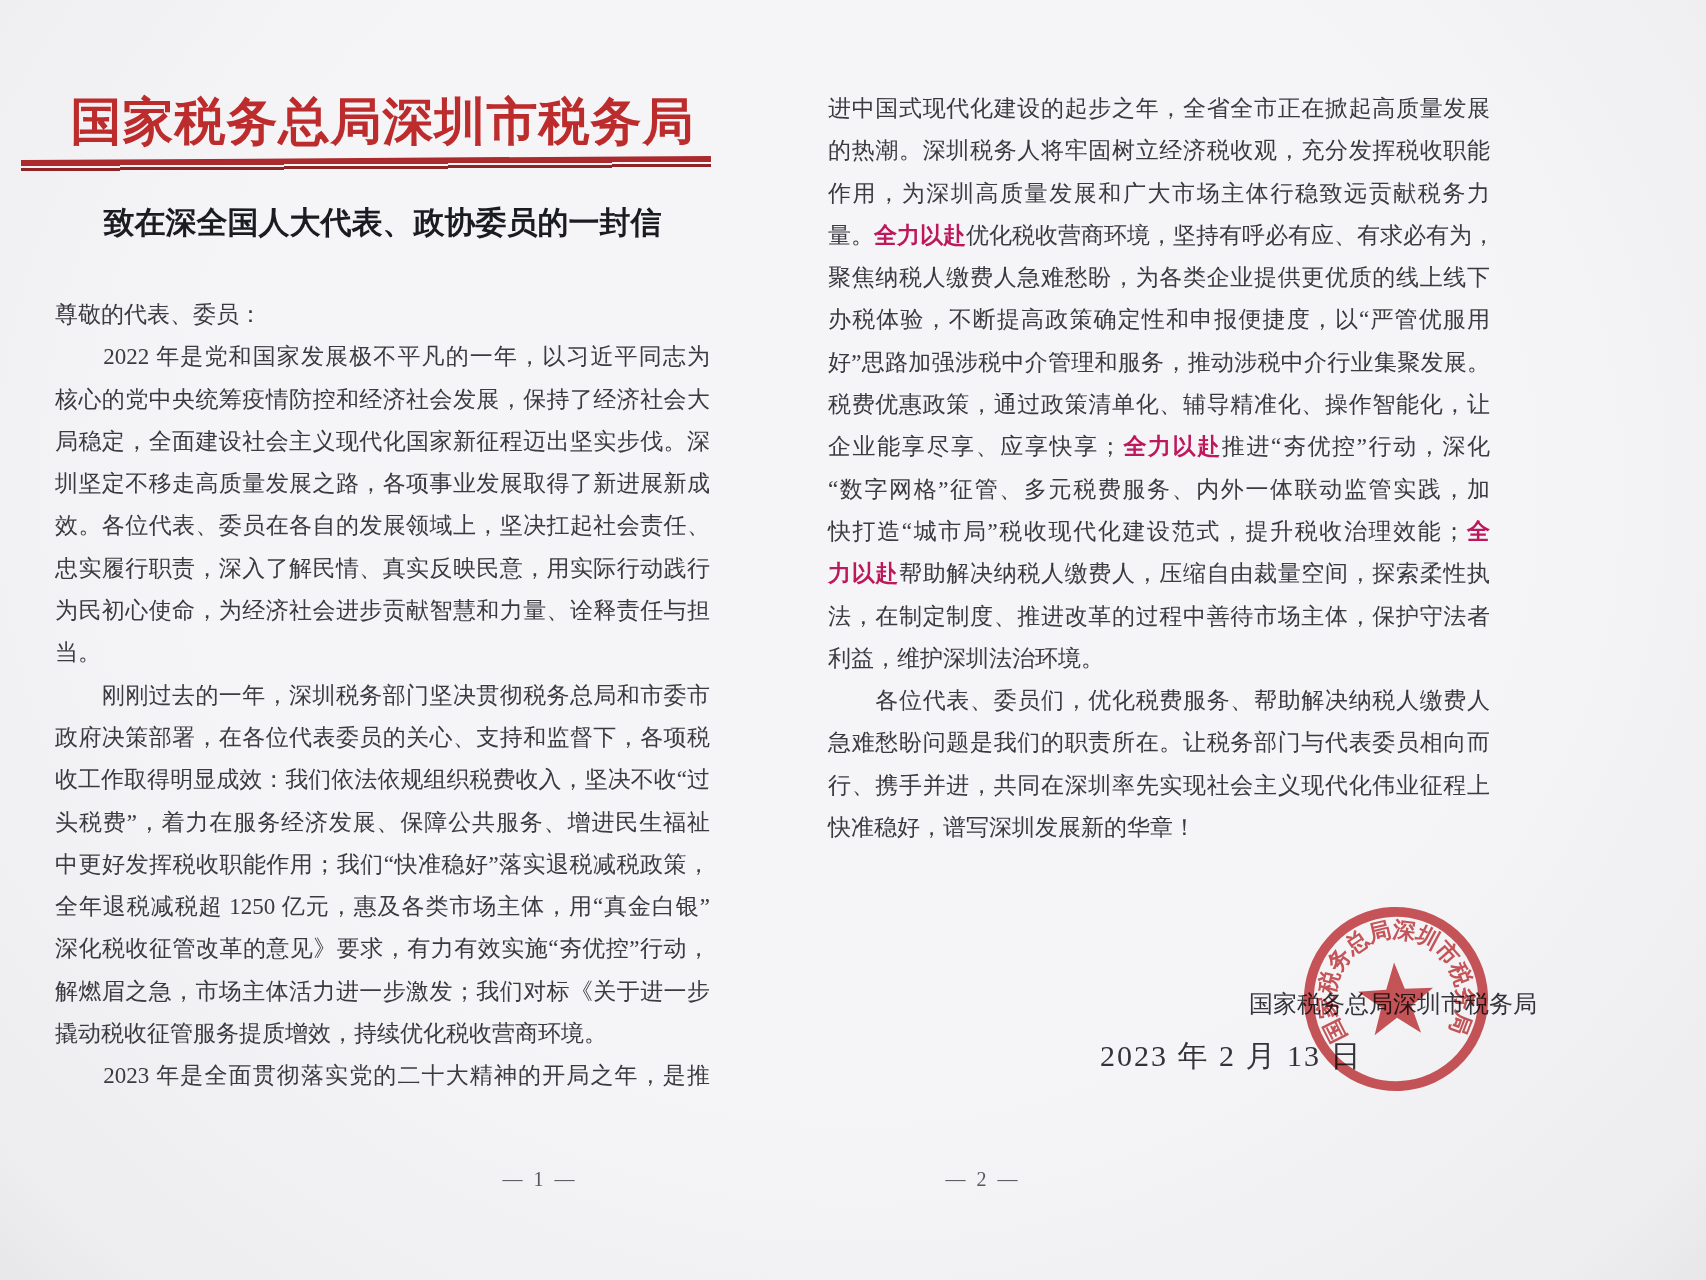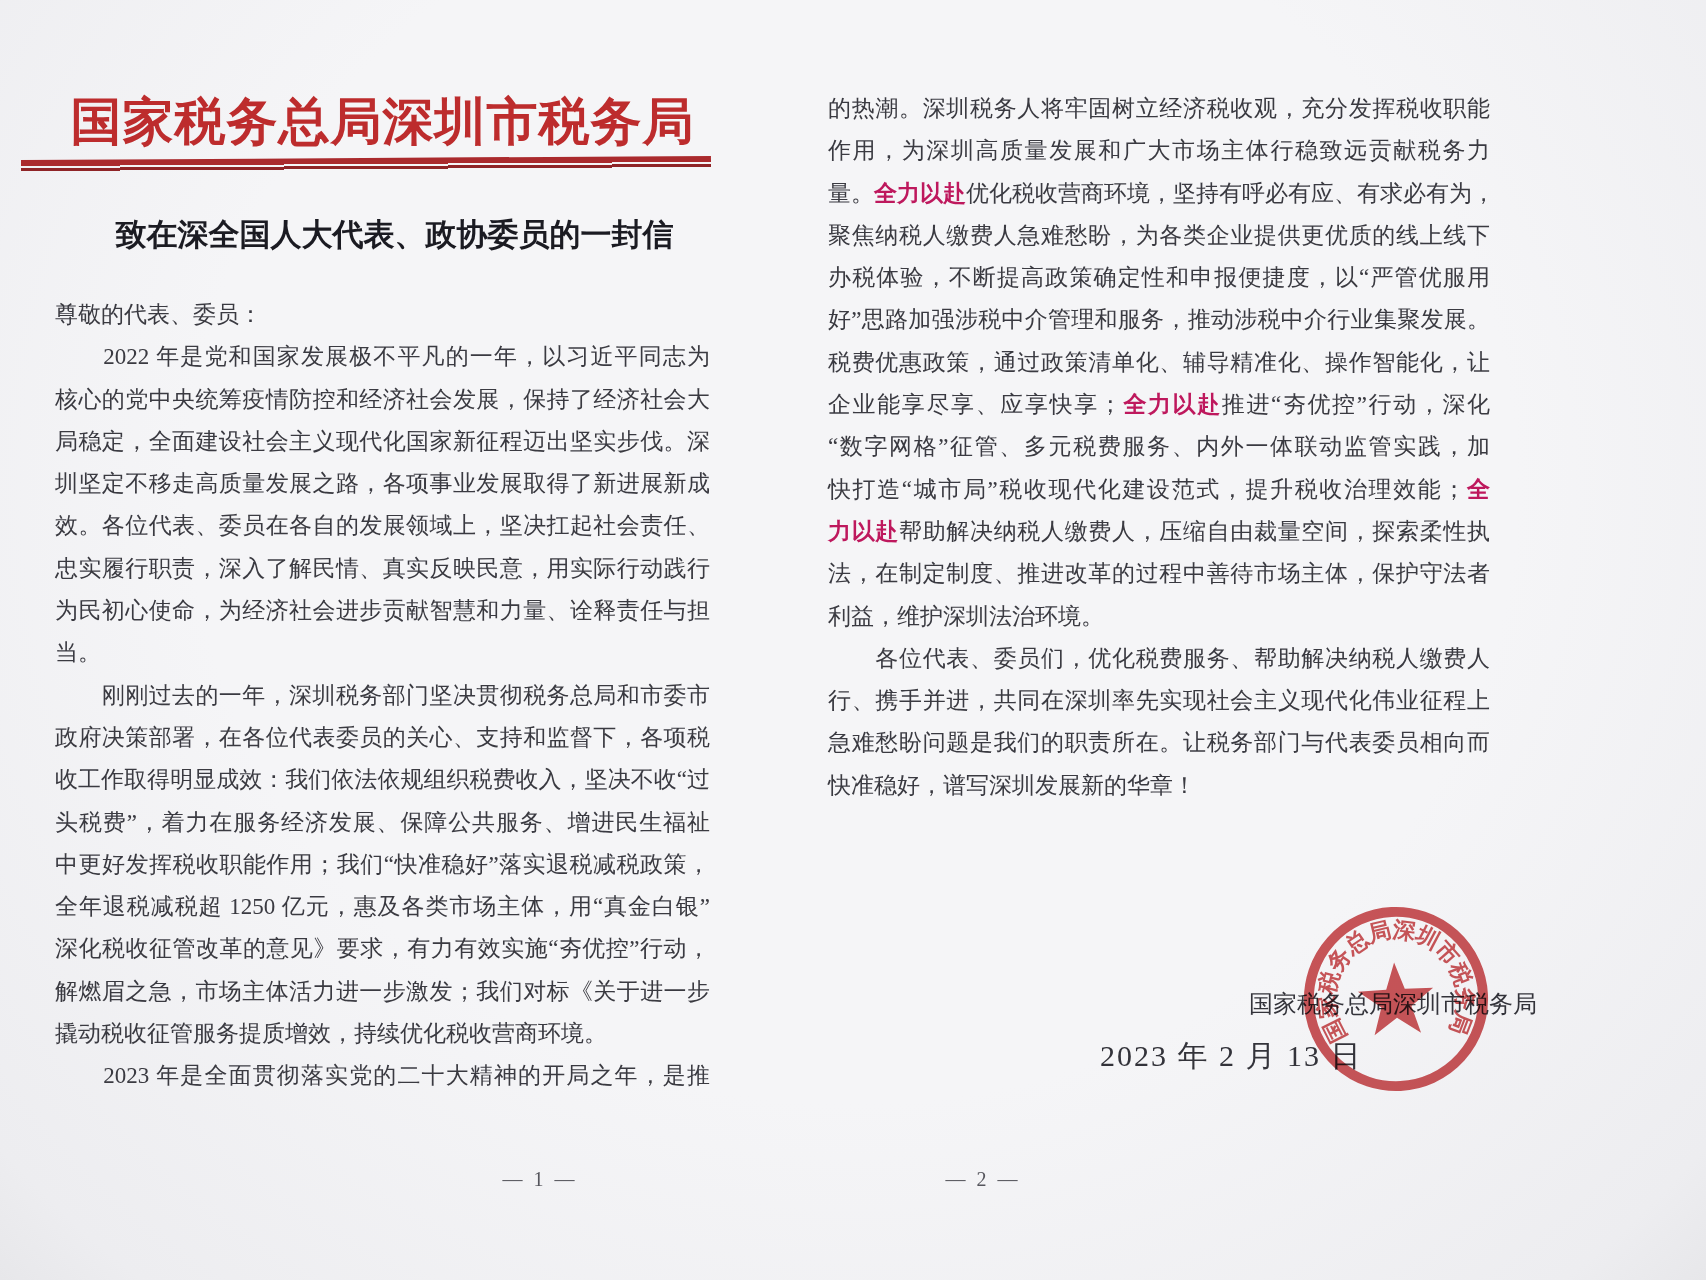--- a/index.html
+++ b/index.html
@@ -17,21 +17,21 @@
     position:absolute;top:0;left:0;width:100%;margin:0;
     font-size:51px;font-weight:900;color:#bd2c2d;text-align:center;
     letter-spacing:1px;white-space:nowrap;
   }
   .header-rule{
     position:absolute;top:70px;left:-34px;width:690px;height:12px;
     background:linear-gradient(#aa2a2d 0px,#aa2a2d 6px,rgba(0,0,0,0) 6px,rgba(0,0,0,0) 8px,#8f2427 8px,#8f2427 11px,rgba(0,0,0,0) 11px);
     transform:rotate(-0.35deg);
   }
   .letter-title{
-    position:absolute;top:114px;left:0;width:100%;margin:12px;
+    position:absolute;top:114px;left:0;width:100%;margin:0;
     font-size:31px;font-weight:700;color:#1b1b22;text-align:center;white-space:nowrap;
   }
   .body-text{position:absolute;left:0;font-size:23px;line-height:42.3px;color:#3a3a41;}
   #page1 .body-text{top:206px;width:655px;}
   #page2 .body-text{top:8px;width:662px;}
   .tline{
     text-align:justify;text-align-last:justify;white-space:nowrap;height:42.3px;
   }
   .tline.nj{text-align-last:left;}
   .tline .b{font-weight:700;color:#be185d;}
@@ -83,36 +83,37 @@
       <div class="tline">深化税收征管改革的意见》要求，有力有效实施“夯优控”行动，</div>
       <div class="tline">解燃眉之急，市场主体活力进一步激发；我们对标《关于进一步</div>
       <div class="tline nj">撬动税收征管服务提质增效，持续优化税收营商环境。</div>
       <div class="tline">　　2023 年是全面贯彻落实党的二十大精神的开局之年，是推</div>
     </div>
   <div class="pageno">— 1 —</div>
 </section>
 
 <section class="page" id="page2">
   <div class="body-text">
+      <div class="tline">进中国式现代化建设的起步之年，全省全市正在掀起高质量发展</div>
       <div class="tline">的热潮。深圳税务人将牢固树立经济税收观，充分发挥税收职能</div>
       <div class="tline">作用，为深圳高质量发展和广大市场主体行稳致远贡献税务力</div>
       <div class="tline"><span>量。</span><span class="b">全力以赴</span><span>优化税收营商环境，坚持有呼必有应、有求必有为，</span></div>
       <div class="tline">聚焦纳税人缴费人急难愁盼，为各类企业提供更优质的线上线下</div>
       <div class="tline">办税体验，不断提高政策确定性和申报便捷度，以“严管优服用</div>
       <div class="tline">好”思路加强涉税中介管理和服务，推动涉税中介行业集聚发展。</div>
       <div class="tline">税费优惠政策，通过政策清单化、辅导精准化、操作智能化，让</div>
       <div class="tline"><span>企业能享尽享、应享快享；</span><span class="b">全力以赴</span><span>推进“夯优控”行动，深化</span></div>
       <div class="tline">“数字网格”征管、多元税费服务、内外一体联动监管实践，加</div>
       <div class="tline"><span>快打造“城市局”税收现代化建设范式，提升税收治理效能；</span><span class="b">全</span></div>
       <div class="tline"><span class="b">力以赴</span><span>帮助解决纳税人缴费人，压缩自由裁量空间，探索柔性执</span></div>
       <div class="tline">法，在制定制度、推进改革的过程中善待市场主体，保护守法者</div>
       <div class="tline nj">利益，维护深圳法治环境。</div>
       <div class="tline">　　各位代表、委员们，优化税费服务、帮助解决纳税人缴费人</div>
+      <div class="tline">急难愁盼问题是我们的职责所在。让税务部门与代表委员相向而</div>
       <div class="tline">行、携手并进，共同在深圳率先实现社会主义现代化伟业征程上</div>
-      <div class="tline">急难愁盼问题是我们的职责所在。让税务部门与代表委员相向而</div>
       <div class="tline nj">快准稳好，谱写深圳发展新的华章！</div>
     </div>
   <div class="signature">国家税务总局深圳市税务局</div>
   <div class="sign-date">2023 年 2 月 13 日</div>
   <div class="seal">
     <svg viewBox="0 0 200 200" xmlns="http://www.w3.org/2000/svg">
       <circle cx="100" cy="100" r="88" fill="none" stroke="#c5373a" stroke-width="10"></circle>
       <polygon fill="#c5373a" points="100,63 109.4,90.1 138,90.6 115.2,107.9 123.5,135.4 100,119 76.5,135.4 84.8,107.9 62,90.6 90.6,90.1"></polygon>
       <path id="sealArc" d="M 49.2,135.6 A 62,62 0 1 1 150.8,135.6" fill="none"></path>
       <text font-size="23" font-weight="700" fill="#c5373a" letter-spacing="1" font-family="'Liberation Serif','DejaVu Serif',serif">

